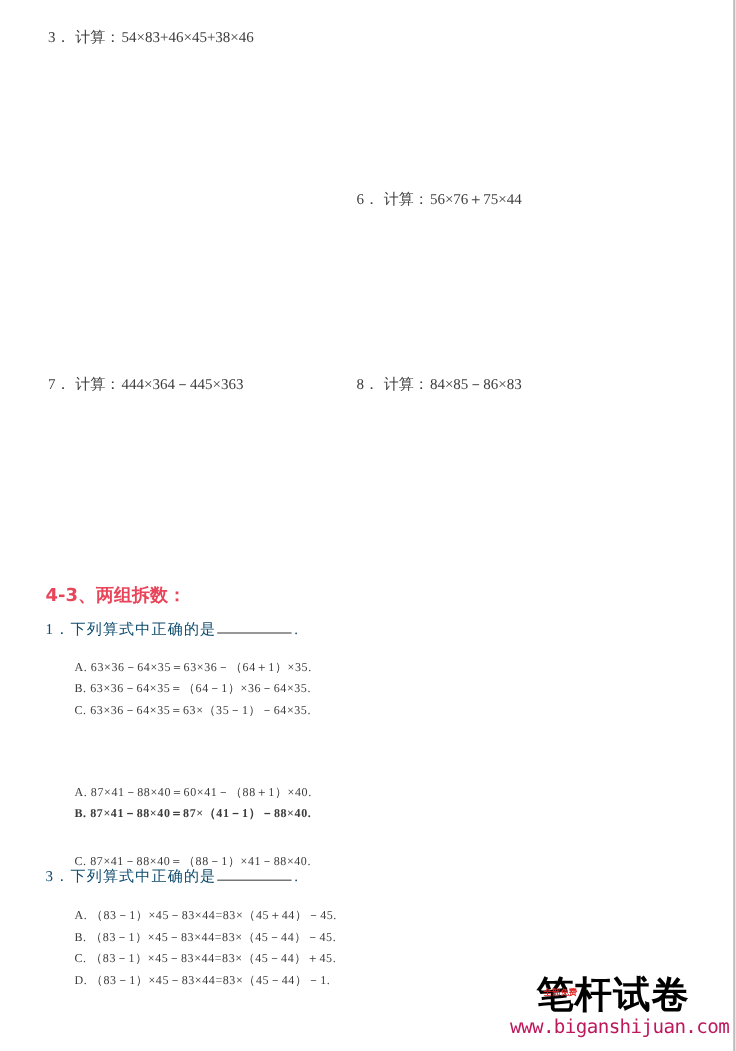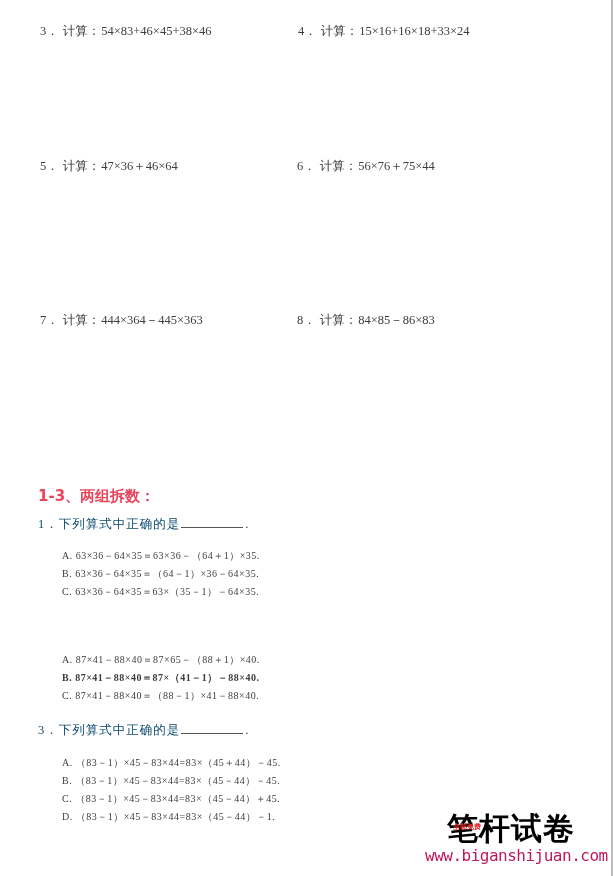--- a/index.html
+++ b/index.html
@@ -20,50 +20,44 @@
     .logo-url { position: absolute; left: 0px; top: 38px; font-size: 16px; color: #be185d; font-family: "DejaVu Sans Mono", "Liberation Mono", monospace; white-space: nowrap; letter-spacing: -0.5px; }
   </style>
 </head>
 <body>
 
 <div class="page">
 
   <div class="prob" style="left:40px; top:23px;">
     <span class="num">3．</span><span class="label">计算：</span><span>54×83+46×45+38×46</span>
   </div>
-  <div class="prob" style="left:298px; top:23px;">
-    <span class="num">4．</span><span class="label">计算：</span><span>15×16+16×18+33×24</span>
-  </div>
 
-  <div class="prob" style="left:40px; top:158px;">
-    <span class="num">5．</span><span class="label">计算：</span><span>47×36＋46×64</span>
-  </div>
   <div class="prob" style="left:297px; top:158px;">
     <span class="num">6．</span><span class="label">计算：</span><span>56×76＋75×44</span>
   </div>
 
   <div class="prob" style="left:40px; top:312px;">
     <span class="num">7．</span><span class="label">计算：</span><span>444×364－445×363</span>
   </div>
   <div class="prob" style="left:297px; top:312px;">
     <span class="num">8．</span><span class="label">计算：</span><span>84×85－86×83</span>
   </div>
 
-  <div class="heading">1-3、两组拆数：</div>
+  <div class="heading">4-3、两组拆数：</div>
 
   <div class="question" style="left:38px; top:516px;">
     <span>1．下列算式中正确的是</span><span class="blank"></span><span>.</span>
   </div>
   <div class="opt" style="left:62px; top:549px;">A. 63×36－64×35＝63×36－（64＋1）×35.</div>
   <div class="opt" style="left:62px; top:567px;text-align:right;">B. 63×36－64×35＝（64－1）×36－64×35.</div>
   <div class="opt" style="left:62px; top:585px;">C. 63×36－64×35＝63×（35－1）－64×35.</div>
 
-  <div class="opt" style="left:62px; top:653px;">A. 87×41－88×40＝87×65－（88＋1）×40.</div>
+  <div class="opt" style="left:62px; top:653px;">A. 87×41－88×40＝60×41－（88＋1）×40.</div>
   <div class="opt" style="left:62px; top:671px;font-weight:bold;">B. 87×41－88×40＝87×（41－1）－88×40.</div>
-  <div class="opt" style="left:62px; top:689px;">C. 87×41－88×40＝（88－1）×41－88×40.</div>
+  <div class="opt" style="left:62px; top:711px;">C. 87×41－88×40＝（88－1）×41－88×40.</div>
 
   <div class="question" style="left:38px; top:722px;">
     <span>3．下列算式中正确的是</span><span class="blank"></span><span>.</span>
   </div>
   <div class="opt" style="left:62px; top:756px;">A. （83－1）×45－83×44=83×（45＋44）－45.</div>
   <div class="opt" style="left:62px; top:774px;">B. （83－1）×45－83×44=83×（45－44）－45.</div>
   <div class="opt" style="left:62px; top:792px;">C. （83－1）×45－83×44=83×（45－44）＋45.</div>
   <div class="opt" style="left:62px; top:810px;">D. （83－1）×45－83×44=83×（45－44）－1.</div>
 
   <div class="logo">

